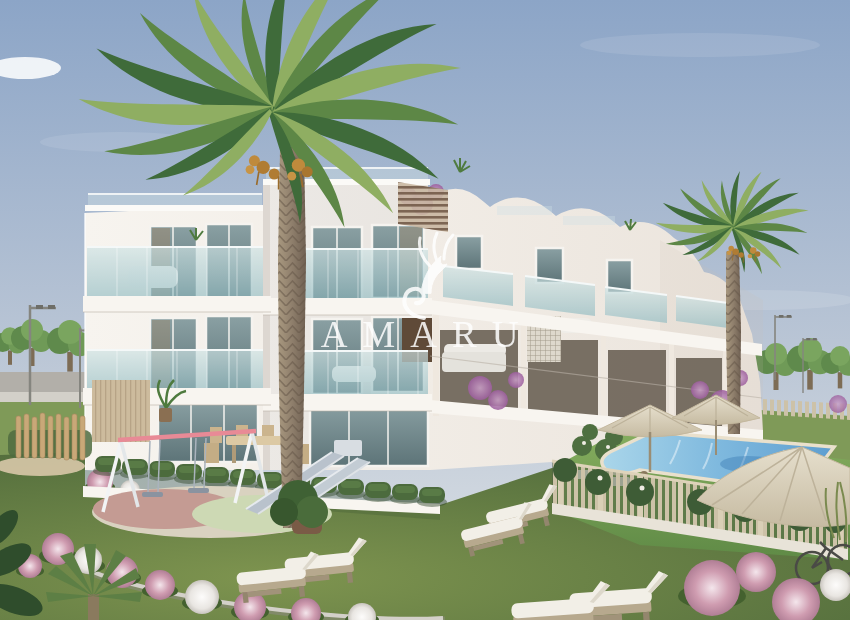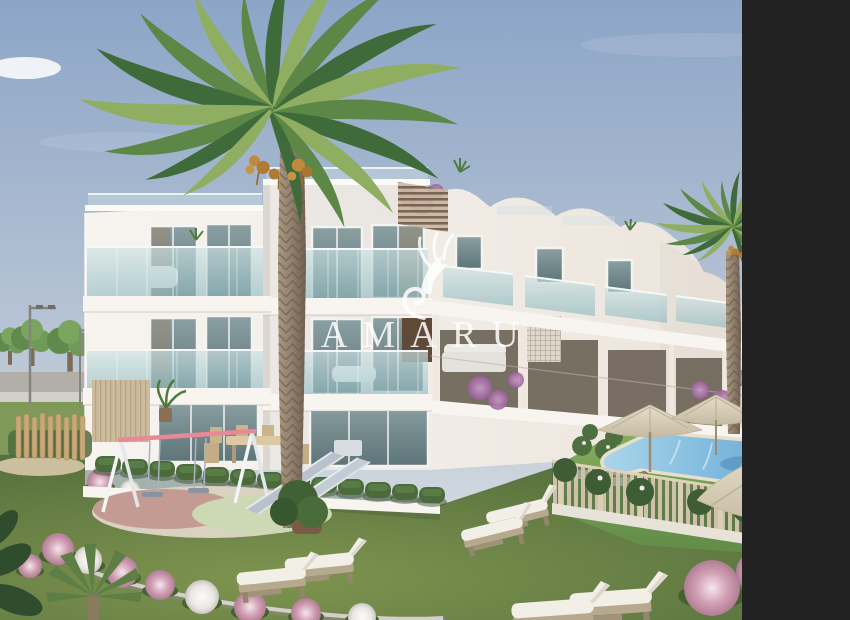--- a/index.html
+++ b/index.html
@@ -1,16 +1,16 @@
 <!DOCTYPE html>
 <html style="--sky_top: #8ca5c7; --sky_horizon: #dfe3e6; --building_light: #f7f4ef; --building_shade: #e4ddd4; --fascia: #f8f5f0; --glass_light: #cfe3e4; --glass_dark: #93bcc2; --window_glass: #5d7478; --lawn_light: #7e944f; --lawn_dark: #4d683a; --pool_light: #aad6ea; --pool_deep: #5e9ed0; --deck_turf: #79a257; --umbrella: #d8cfba; --fence_slat: #cdc2a8; --flower_pink: #cf9cb0; --bougainvillea: #9d5f9e; --palm_dark: #3f6b3a; --palm_mid: #5d8746; --palm_light: #8fae62; --palm_trunk: #9b8a77; --mat_pink: #c49b93; --mat_green: #cdd9b4; --wood_fence: #c9a878; --road: #b2afa9; --stone_curb: #d3d0c9;"><head>
 <meta charset="utf-8">
 <style>
   html,body{margin:0;padding:0;background:#222;}
-  .stage{width:742px;height:620px;position:relative;overflow:hidden;font-family:"Liberation Serif",serif;}
+  .stage{width:850px;height:620px;position:relative;overflow:hidden;font-family:"Liberation Serif",serif;}
   .stage svg{display:block;width:850px;height:620px;}
   text.wm{font-family:"Liberation Serif",serif;}
 </style>
 </head>
 <body>
 
 <div class="stage">
 <svg viewBox="0 0 850 620" xmlns="http://www.w3.org/2000/svg">
   <defs>
     <linearGradient id="skyG" x1="0" y1="0" x2="0" y2="1">

